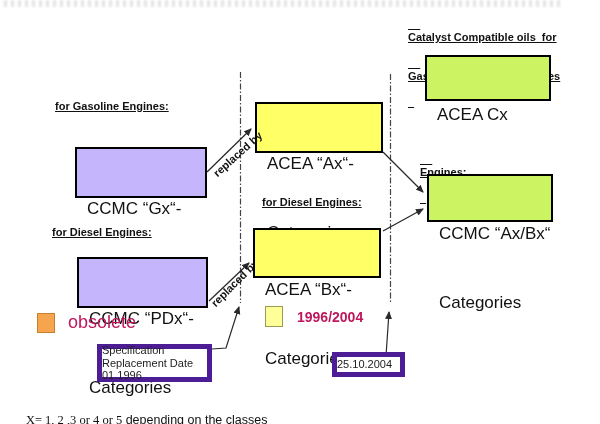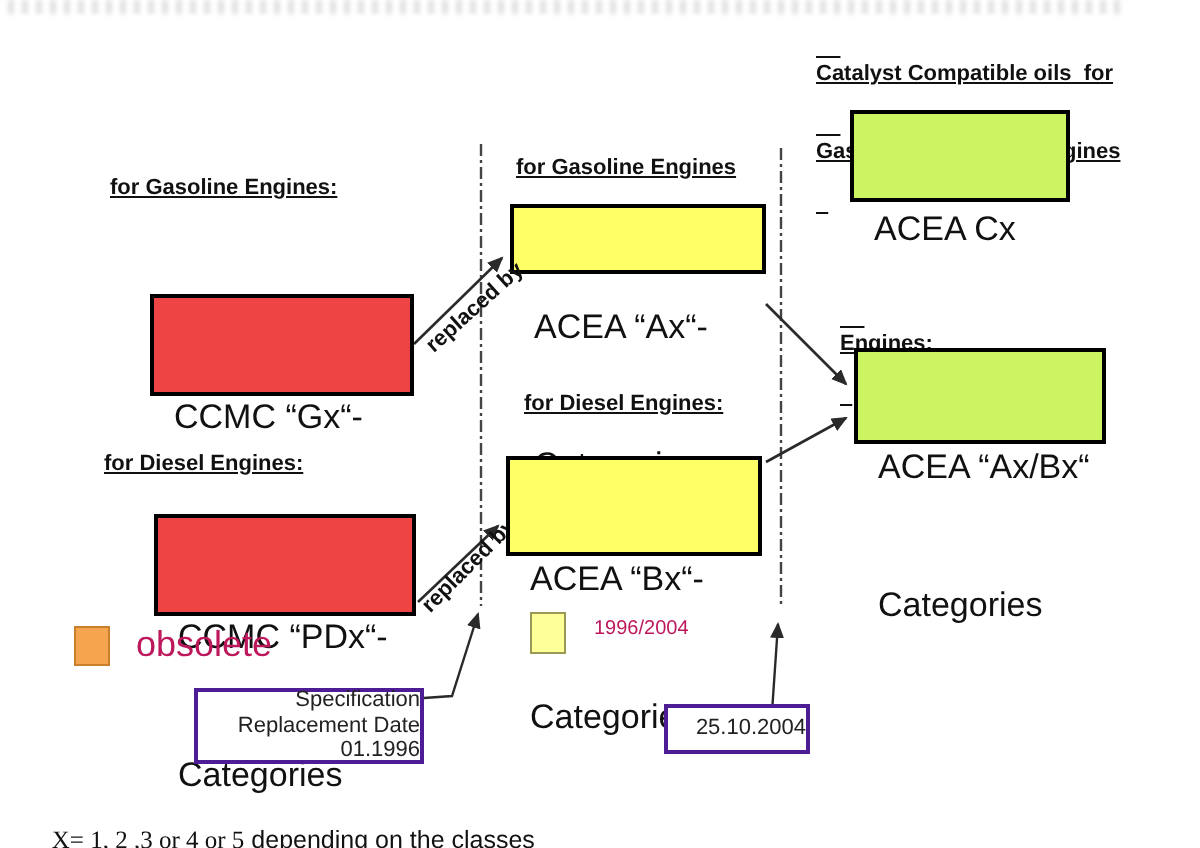--- a/index.html
+++ b/index.html
@@ -32,39 +32,39 @@
   }
 
   .big-box {
     border: 2px solid #000;
     font-size: 17px;
     line-height: 23px;
     padding: 2px 4px 0 10px;
     color: #111;
     white-space: pre;
   }
-  .orange { background: #ef4444; }
+  .orange { background: #c4b5fd; }
   .yellow { background: #FFFF66; }
   .green  { background: #CCF361; }
 
   .legend-square {
     width: 18px; height: 20px;
   }
   .legend-square.orange-sq { background: #F5A54E; border: 1px solid #C97F2E; }
   .legend-square.yellow-sq { background: #FFFF99; border: 1px solid #9a9a55; }
 
   .legend-text { font-size: 18px; color: #be185d; }
-  .legend-text.bold { font-size: 10px; font-weight: normal; text-align: center; }
+  .legend-text.bold { font-size: 14px; font-weight: bold; text-align: center; }
 
   .callout {
-    border: 2px solid #4c1d95;
+    border: 5px solid #4c1d95;
     background: #fff;
     font-size: 11px;
     line-height: 12.5px;
-    text-align: right;
+    text-align: left;
     color: #222;
     display: flex;
     flex-direction: column;
     justify-content: center;
   }
 
   .replaced-label {
     font-size: 11px;
     font-weight: bold;
     color: #111;
@@ -104,33 +104,32 @@
 
     <path d="M212,349 L226,348 L239,307" stroke="#2a2a2a" stroke-width="1.2" fill="none" marker-end="url(#ah)"></path>
     <path d="M373,357 L386,356 L389,312" stroke="#2a2a2a" stroke-width="1.2" fill="none" marker-end="url(#ah)"></path>
   </svg>
 
   <div class="abs small-label" style="left:408px; top:5px; line-height:13px;">
     <div>Catalyst Compatible oils  for</div>
     <div>Gasoline  and Diesel engines</div>
   </div>
 
-  <div class="abs big-box green" style="left:425px; top:55px; width:110px; height:46px; padding-top:0;">
+  <div class="abs big-box green" style="left:425px; top:55px; width:126px; height:46px; padding-top:0;">
     <div>ACEA Cx</div>
     <div>Categories</div>
   </div>
 
-  <div class="abs small-label" style="left:258px; top:78px;">for Gasoline Engines</div>
 
-  <div class="abs big-box yellow" style="left:255px; top:102px; width:128px; height:35px;">
+  <div class="abs big-box yellow" style="left:255px; top:102px; width:128px; height:51px;">
     <div>ACEA “Ax“-</div>
     <div>Categories</div>
   </div>
 
-  <div class="abs small-label" style="left:55px; top:88px;text-align:right;">for Gasoline Engines:</div>
+  <div class="abs small-label" style="left:55px; top:100px;text-align:right;">for Gasoline Engines:</div>
 
   <div class="abs big-box orange" style="left:75px; top:147px; width:132px; height:51px;">
     <div>CCMC “Gx“-</div>
     <div>Categories</div>
   </div>
 
   <div class="abs replaced-label rot-a" style="left:207px; top:148px;">replaced by</div>
   <div class="abs replaced-label rot-b" style="left:204px; top:277px;">replaced by</div>
 
   <div class="abs small-label" style="left:262px; top:196px;">for Diesel Engines:</div>
@@ -138,21 +137,21 @@
   <div class="abs big-box yellow" style="left:253px; top:228px; width:128px; height:50px;">
     <div>ACEA “Bx“-</div>
     <div>Categories</div>
   </div>
 
   <div class="abs small-label" style="left:420px; top:140px; line-height:13px;">
     <div>Engines:</div>
   </div>
 
   <div class="abs big-box green" style="left:427px; top:174px; width:126px; height:48px; padding-top:0;">
-    <div>ACEA “Ax/Bx“</div>
+    <div>CCMC “Ax/Bx“</div>
     <div>Categories</div>
   </div>
 
   <div class="abs small-label" style="left:52px; top:226px;">for Diesel Engines:</div>
 
   <div class="abs big-box orange" style="left:77px; top:257px; width:131px; height:51px;">
     <div>CCMC “PDx“-</div>
     <div>Categories</div>
   </div>
 

